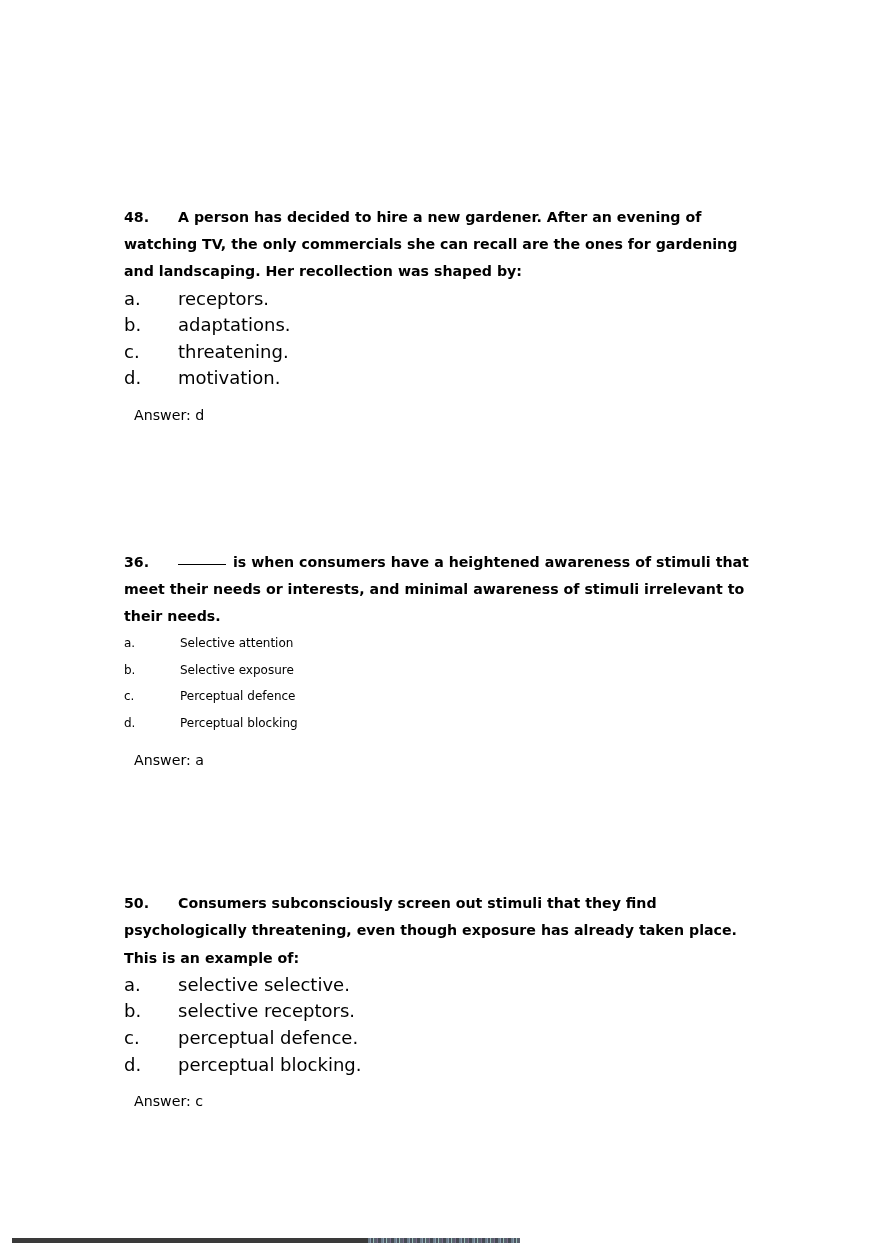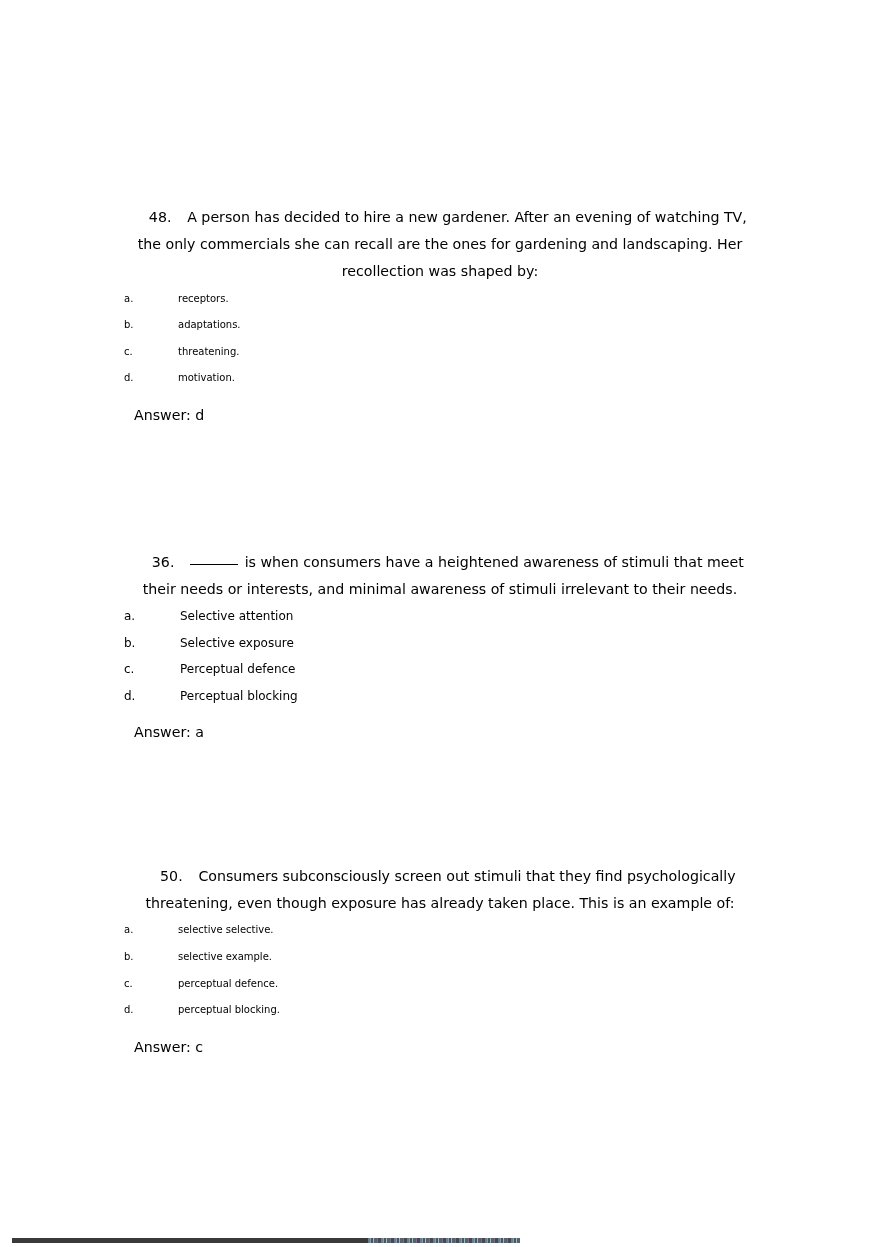--- a/index.html
+++ b/index.html
@@ -34,23 +34,24 @@
 
   
   .question-block {
     position: relative;
   }
   .question-block.q48 { margin-bottom: 0; }
 
   .stem {
     font-size: 14.2px;
     line-height: 27.2px;
-    text-align: center;
+    text-align: left;
     margin: 0;
     white-space: pre-wrap;
+    font-weight: bold;
   }
   .stem .qnum {
     display: inline-block;
     width: 54px;
   }
 
   .blank-rule {
     display: inline-block;
     width: 48px;
     border-bottom: 1.4px solid #000;
@@ -58,21 +59,21 @@
     margin-right: 2px;
   }
 
   .options {
     margin: 0;
     padding: 0;
     list-style: none;
   }
   .option {
     display: block;
-    font-size: 10px;
+    font-size: 18px;
     line-height: 26.6px;
     white-space: nowrap;
   }
   .option .olabel {
     display: inline-block;
     width: 54px;
   }
 
   
   .options.large .option {
@@ -157,21 +158,21 @@
       <p class="answer">Answer: a</p>
     </div>
 
     <div class="gap-49-50"></div>
 
     <div class="question-block q50">
       <p class="stem"><span class="qnum">50.</span><span>Consumers subconsciously screen out stimuli that they find psychologically threatening, even though exposure has already taken place. This is an example of:</span></p>
 
       <div class="options">
         <div class="option"><span class="olabel">a.</span><span>selective selective.</span></div>
-        <div class="option"><span class="olabel">b.</span><span>selective example.</span></div>
+        <div class="option"><span class="olabel">b.</span><span>selective receptors.</span></div>
         <div class="option"><span class="olabel">c.</span><span>perceptual defence.</span></div>
         <div class="option"><span class="olabel">d.</span><span>perceptual blocking.</span></div>
       </div>
 
       <p class="answer">Answer: c</p>
     </div>
 
   </div>
 
   <div class="footer-bar">

